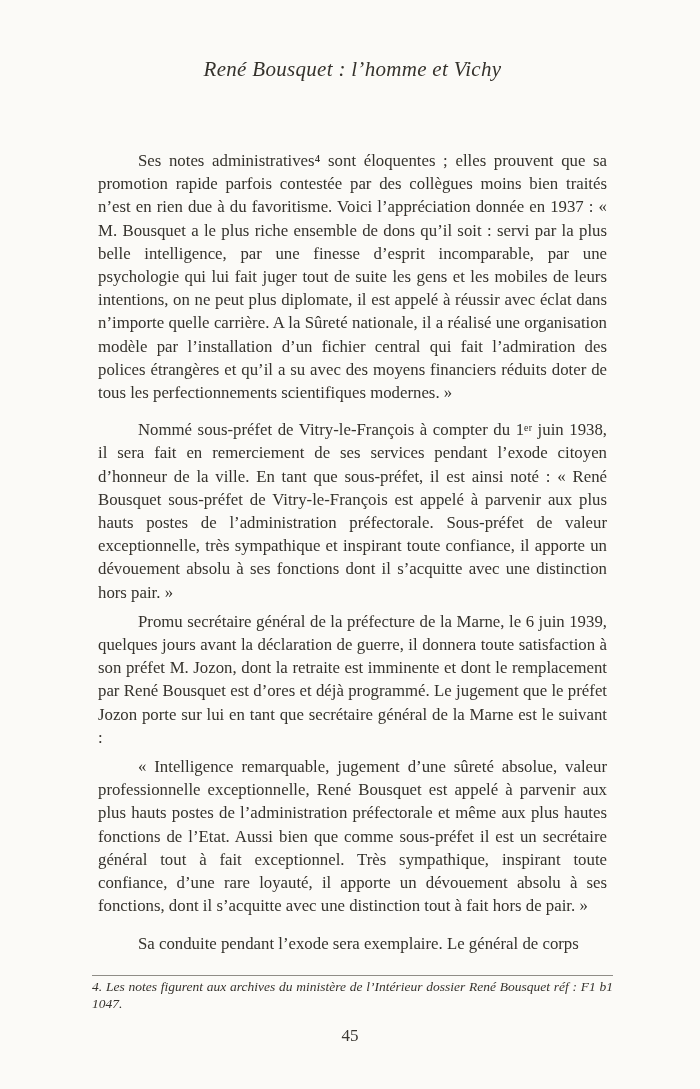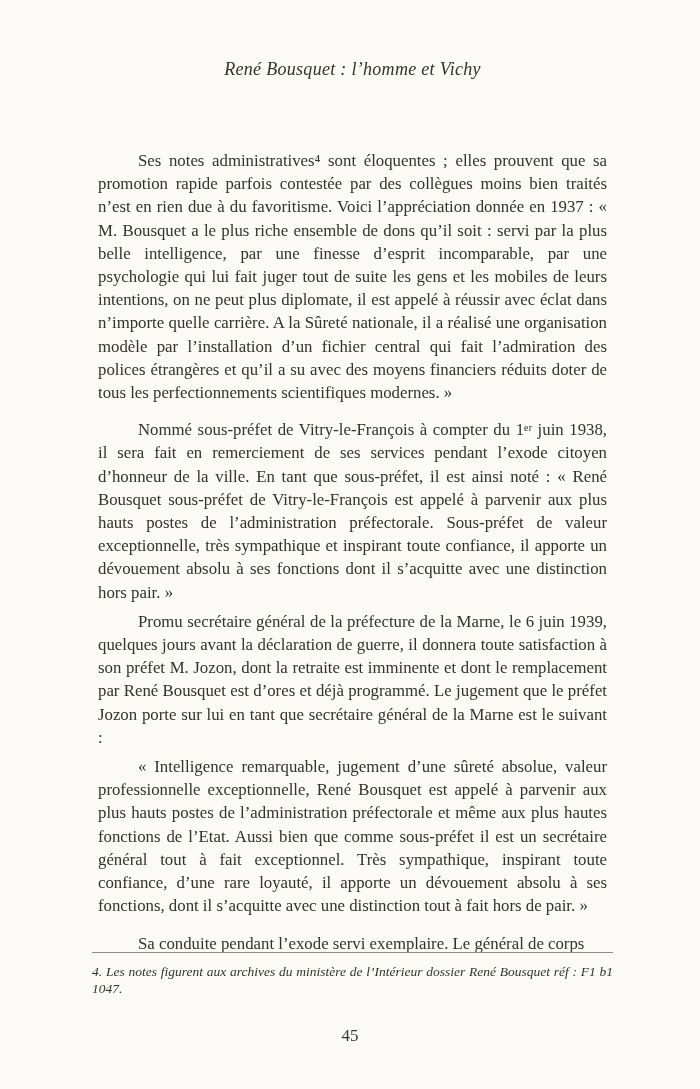--- a/index.html
+++ b/index.html
@@ -17,21 +17,21 @@
     overflow: hidden;
     box-sizing: border-box;
   }
   .running-header {
     position: absolute;
     top: 57px;
     left: 92px;
     width: 521px;
     text-align: center;
     font-style: italic;
-    font-size: 18px;
+    font-size: 21px;
     line-height: 24px;
     letter-spacing: 0.3px;
   }
   .text-block {
     position: absolute;
     top: 143px;
     left: 92px;
     width: 521px;
     font-size: 16.8px;
     line-height: 23.2px;
@@ -40,25 +40,25 @@
   }
   .para {
     margin: 6px;
     text-indent: 40px;
   }
   .gap-before {
     margin-top: 14px;
   }
   .footnote-block {
     position: absolute;
-    top: 952px;
+    top: 975px;
     left: 92px;
     width: 521px;
     border-top: 1px solid #8f8d87;
-    padding-top: 11px;
+    padding-top: 3px;
     font-style: italic;
     font-size: 13.5px;
     line-height: 16.5px;
     text-align: justify;
   }
   .page-number {
     position: absolute;
     top: 1026px;
     left: 0;
     width: 700px;
@@ -72,21 +72,21 @@
 
 <div class="page">
 
   <div class="running-header">René Bousquet : l’homme et Vichy</div>
 
   <div class="text-block">
     <p class="para">Ses notes administratives⁴ sont éloquentes ; elles prouvent que sa promotion rapide parfois contestée par des collègues moins bien traités n’est en rien due à du favoritisme. Voici l’appréciation donnée en 1937 : « M. Bousquet a le plus riche ensemble de dons qu’il soit : servi par la plus belle intelligence, par une finesse d’esprit incomparable, par une psychologie qui lui fait juger tout de suite les gens et les mobiles de leurs intentions, on ne peut plus diplomate, il est appelé à réussir avec éclat dans n’importe quelle carrière. A la Sûreté nationale, il a réalisé une organisation modèle par l’installation d’un fichier central qui fait l’admiration des polices étrangères et qu’il a su avec des moyens financiers réduits doter de tous les perfectionnements scientifiques modernes. »</p>
     <p class="para gap-before">Nommé sous-préfet de Vitry-le-François à compter du 1ᵉʳ juin 1938, il sera fait en remerciement de ses services pendant l’exode citoyen d’honneur de la ville. En tant que sous-préfet, il est ainsi noté : « René Bousquet sous-préfet de Vitry-le-François est appelé à parvenir aux plus hauts postes de l’administration préfectorale. Sous-préfet de valeur exceptionnelle, très sympathique et inspirant toute confiance, il apporte un dévouement absolu à ses fonctions dont il s’acquitte avec une distinction hors pair. »</p>
     <p class="para">Promu secrétaire général de la préfecture de la Marne, le 6 juin 1939, quelques jours avant la déclaration de guerre, il donnera toute satisfaction à son préfet M. Jozon, dont la retraite est imminente et dont le remplacement par René Bousquet est d’ores et déjà programmé. Le jugement que le préfet Jozon porte sur lui en tant que secrétaire général de la Marne est le suivant :</p>
     <p class="para">« Intelligence remarquable, jugement d’une sûreté absolue, valeur professionnelle exceptionnelle, René Bousquet est appelé à parvenir aux plus hauts postes de l’administration préfectorale et même aux plus hautes fonctions de l’Etat. Aussi bien que comme sous-préfet il est un secrétaire général tout à fait exceptionnel. Très sympathique, inspirant toute confiance, d’une rare loyauté, il apporte un dévouement absolu à ses fonctions, dont il s’acquitte avec une distinction tout à fait hors de pair. »</p>
-    <p class="para gap-before">Sa conduite pendant l’exode servi exemplaire. Le général de corps</p>
+    <p class="para gap-before">Sa conduite pendant l’exode sera exemplaire. Le général de corps</p>
   </div>
 
   <div class="footnote-block">
     <div>4. Les notes figurent aux archives du ministère de l’Intérieur dossier René Bousquet réf : F1 b1 1047.</div>
   </div>
 
   <div class="page-number">45</div>
 
 </div>
 

